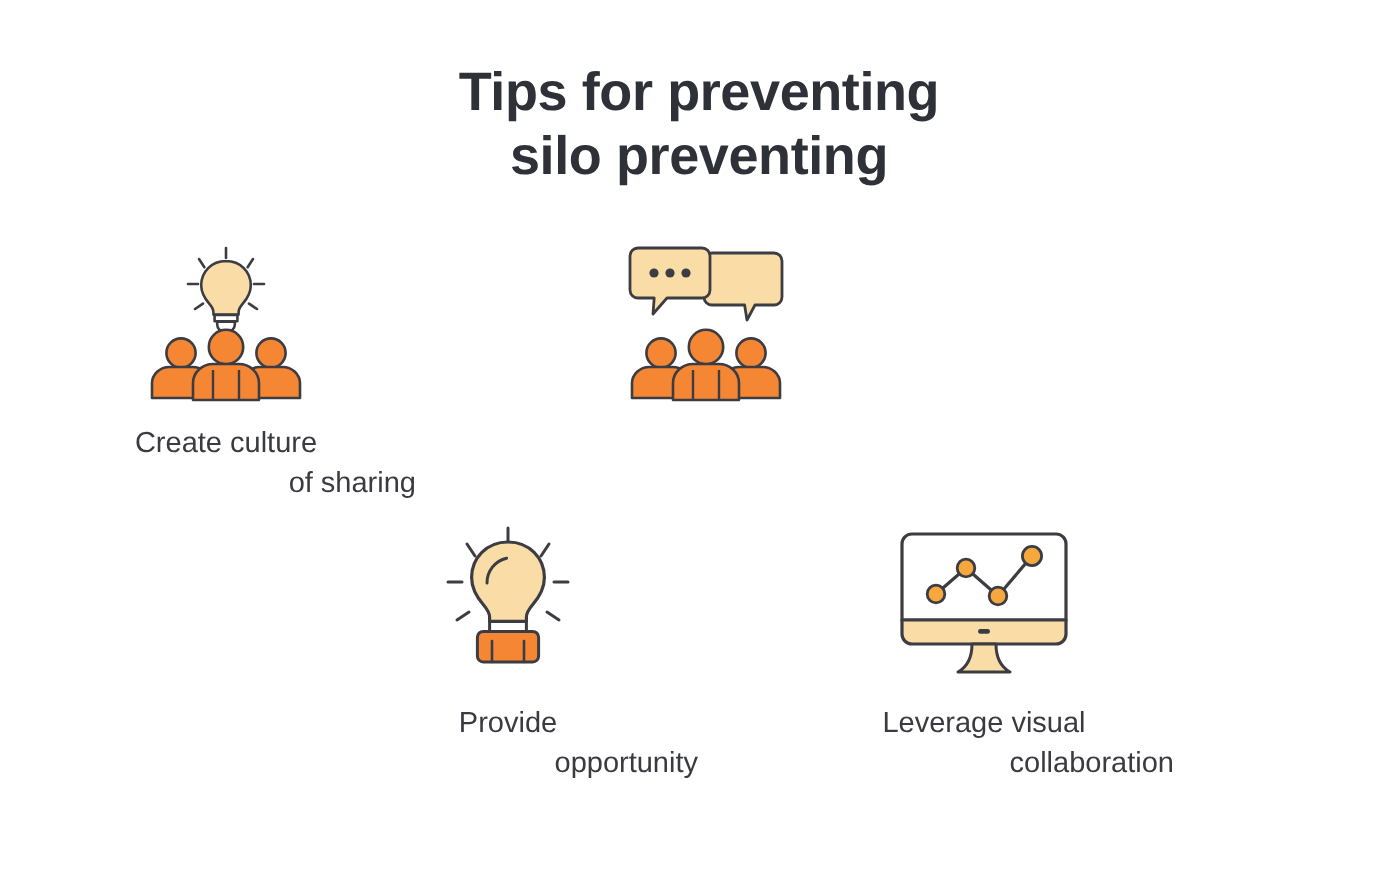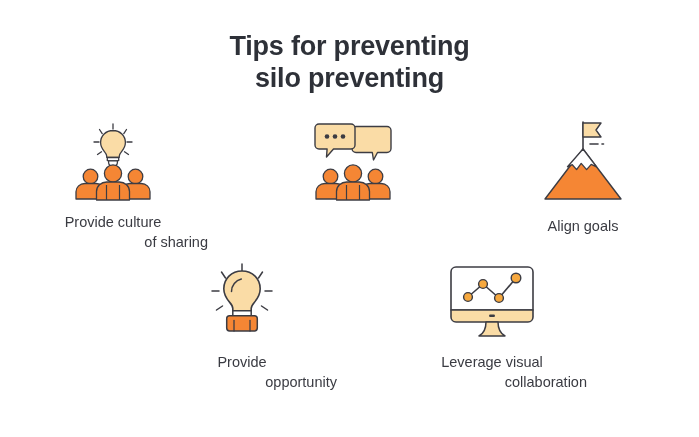--- a/index.html
+++ b/index.html
@@ -56,21 +56,21 @@
     line-height: 20px;
     color: #3a3b42;
     font-family: "Liberation Sans", sans-serif;
   }
   .tip-label .l2 { display: block; text-align: right; }
 
   
   #tip-0 { left: 113px; top: 118px; }
   #tip-1 { left: 353px; top: 118px; }
   #tip-2 { left: 583px; top: 118px; }
-  #tip-3 { left: 242px; top: 258px; }
+  #tip-3 { left: 254px; top: 258px; }
   #tip-4 { left: 492px; top: 258px; }
 
   
   #tip-2 .tip-icon { height: 88px; }
 </style>
 </head>
 <body>
 
 <div class="poster">
 
@@ -104,21 +104,21 @@
         <circle cx="65.5" cy="54.5" r="7.3" fill="#f58634" stroke="#3c3c43" stroke-width="1.3"></circle>
         <path d="M51 77v-7.2c0-4.7 3.9-8.3 8.8-8.3h11.4c4.9 0 8.8 3.6 8.8 8.3V77H51z" fill="#f58634" stroke="#3c3c43" stroke-width="1.3" stroke-linejoin="round"></path>
 
         <circle cx="43" cy="51.5" r="8.6" fill="#f58634" stroke="#3c3c43" stroke-width="1.3"></circle>
         <path d="M26.5 78v-8.4c0-5.4 4.5-9.6 10.2-9.6h12.6c5.7 0 10.2 4.2 10.2 9.6V78H26.5z" fill="#f58634" stroke="#3c3c43" stroke-width="1.3" stroke-linejoin="round"></path>
         <line x1="36.5" y1="63" x2="36.5" y2="78" stroke="#3c3c43" stroke-width="1.2"></line>
         <line x1="49.5" y1="63" x2="49.5" y2="78" stroke="#3c3c43" stroke-width="1.2"></line>
       </svg>
     </div>
     <div class="tip-label">
-      <span>Provide culture</span>
+      <span>Create culture</span>
       <span class="l2">of sharing</span>
     </div>
   </div>
 
   <div class="tip" id="tip-1">
     <div class="tip-icon">
       <svg width="96" height="80" viewBox="0 0 96 80" fill="none" xmlns="http://www.w3.org/2000/svg">
 
         <path d="M51 4.5h31c2.2 0 4 1.8 4 4v18c0 2.2-1.8 4-4 4h-9.5l-4 7.5-1.2-7.5H51c-2.2 0-4-1.8-4-4v-18c0-2.2 1.8-4 4-4z" fill="#fadca6" stroke="#3c3c43" stroke-width="1.4" stroke-linejoin="round"></path>
 
@@ -134,43 +134,20 @@
         <path d="M56 77v-7.2c0-4.7 3.9-8.3 8.8-8.3h11.4c4.9 0 8.8 3.6 8.8 8.3V77H56z" fill="#f58634" stroke="#3c3c43" stroke-width="1.3" stroke-linejoin="round"></path>
 
         <circle cx="48" cy="51.5" r="8.6" fill="#f58634" stroke="#3c3c43" stroke-width="1.3"></circle>
         <path d="M31.5 78v-8.4c0-5.4 4.5-9.6 10.2-9.6h12.6c5.7 0 10.2 4.2 10.2 9.6V78H31.5z" fill="#f58634" stroke="#3c3c43" stroke-width="1.3" stroke-linejoin="round"></path>
         <line x1="41.5" y1="63" x2="41.5" y2="78" stroke="#3c3c43" stroke-width="1.2"></line>
         <line x1="54.5" y1="63" x2="54.5" y2="78" stroke="#3c3c43" stroke-width="1.2"></line>
       </svg>
     </div>
   </div>
 
-  <div class="tip" id="tip-2">
-    <div class="tip-icon">
-      <svg width="86" height="88" viewBox="0 0 86 88" fill="none" xmlns="http://www.w3.org/2000/svg">
-
-        <line x1="43" y1="4" x2="43" y2="40" stroke="#3c3c43" stroke-width="1.6" stroke-linecap="round"></line>
-
-        <path d="M43 5h18l-5 7 5 7H43V5z" fill="#fadca6" stroke="#3c3c43" stroke-width="1.4" stroke-linejoin="round"></path>
-
-        <g stroke="#3c3c43" stroke-width="1.6" stroke-linecap="round">
-          <line x1="50" y1="26" x2="58" y2="26"></line>
-          <line x1="62" y1="26" x2="63.5" y2="26"></line>
-        </g>
-
-        <path d="M43 31L81 81H5L43 31z" fill="#f58634" stroke="#3c3c43" stroke-width="1.4" stroke-linejoin="round"></path>
-
-        <path d="M43 31l13.5 17.8-5.3-2.4-4.6 5.2-5.4-6.2-4.6 6.2-4.3-4.9-4.8 2.1L43 31z" fill="#ffffff" stroke="#3c3c43" stroke-width="1.3" stroke-linejoin="round"></path>
-      </svg>
-    </div>
-    <div class="tip-label">
-      <span>Align goals</span>
-      <span class="l2"></span>
-    </div>
-  </div>
 
   <div class="tip" id="tip-3">
     <div class="tip-icon">
       <svg width="80" height="80" viewBox="0 0 80 80" fill="none" xmlns="http://www.w3.org/2000/svg">
 
         <g stroke="#3c3c43" stroke-width="1.5" stroke-linecap="round">
           <line x1="40" y1="2" x2="40" y2="9"></line>
           <line x1="19.5" y1="10" x2="23.5" y2="16"></line>
           <line x1="60.5" y1="10" x2="56.5" y2="16"></line>
           <line x1="10" y1="29" x2="17" y2="29"></line>

